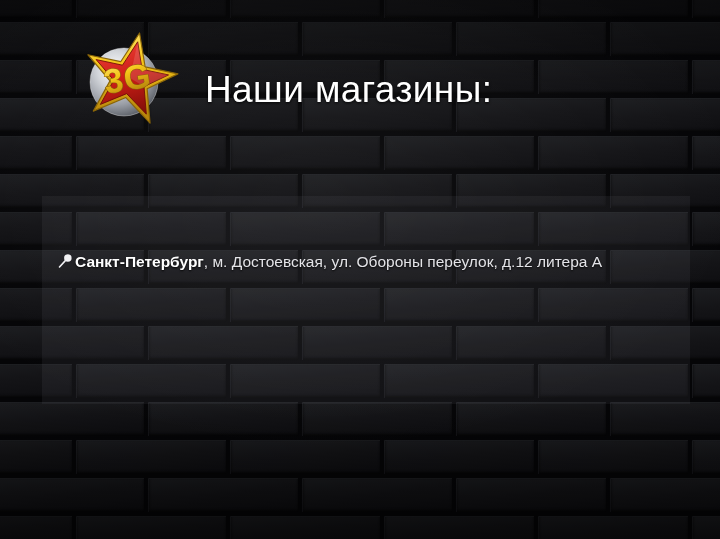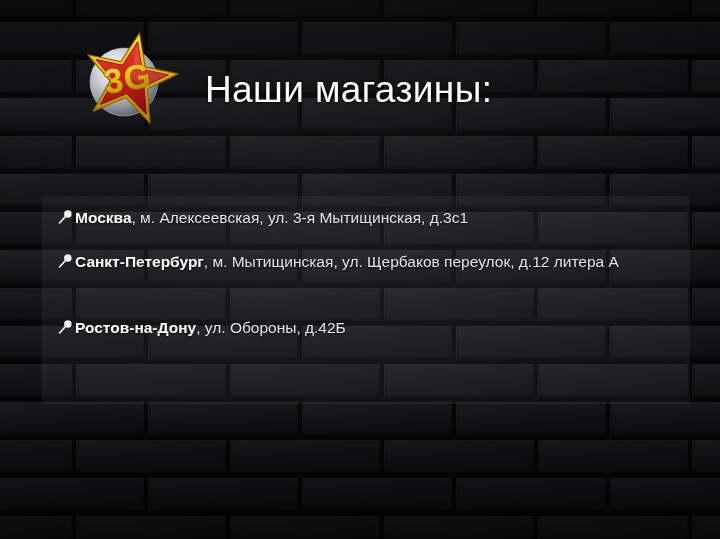--- a/index.html
+++ b/index.html
@@ -292,45 +292,29 @@
         <text x="0" y="26" font-family="'Liberation Sans', sans-serif" font-size="34" font-weight="bold" fill="url(#gold)" stroke="#8a6508" stroke-width="1.1" paint-order="stroke" style="letter-spacing:1px">3G</text>
       </g>
     </svg>
   </div>
 
   <div class="title">Наши магазины:</div>
 
   <div class="panel">
     <ul class="addr-list">
 
-      <li class="addr-item i0">
-        <span class="pin-icon">
-          <svg viewBox="0 0 16 16" xmlns="http://www.w3.org/2000/svg">
-            <circle cx="10.5" cy="4.8" r="4" fill="#f2f2f5"></circle>
-            <path d="M7.6 7.9 L1.6 14.4" stroke="#f2f2f5" stroke-width="1.7" stroke-linecap="round"></path>
-          </svg>
-        </span><span class="city">Москва</span><span class="rest">, м. Алексеевская, ул. 3-я Мытищинская, д.3с1</span>
-      </li>
 
       <li class="addr-item i1">
         <span class="pin-icon">
           <svg viewBox="0 0 16 16" xmlns="http://www.w3.org/2000/svg">
             <circle cx="10.5" cy="4.8" r="4" fill="#f2f2f5"></circle>
             <path d="M7.6 7.9 L1.6 14.4" stroke="#f2f2f5" stroke-width="1.7" stroke-linecap="round"></path>
           </svg>
-        </span><span class="city">Санкт-Петербург</span><span class="rest">, м. Мытищинская, ул. Щербаков переулок, д.12 литера А</span>
+        </span><span class="city">Санкт-Петербург</span><span class="rest">, м. Достоевская, ул. Обороны переулок, д.12 литера А</span>
       </li>
 
-      <li class="addr-item i2">
-        <span class="pin-icon">
-          <svg viewBox="0 0 16 16" xmlns="http://www.w3.org/2000/svg">
-            <circle cx="10.5" cy="4.8" r="4" fill="#f2f2f5"></circle>
-            <path d="M7.6 7.9 L1.6 14.4" stroke="#f2f2f5" stroke-width="1.7" stroke-linecap="round"></path>
-          </svg>
-        </span><span class="city">Ростов-на-Дону</span><span class="rest">, ул. Обороны, д.42Б</span>
-      </li>
 
 
     </ul>
   </div>
 
 
 </div>
 
 </body></html>

